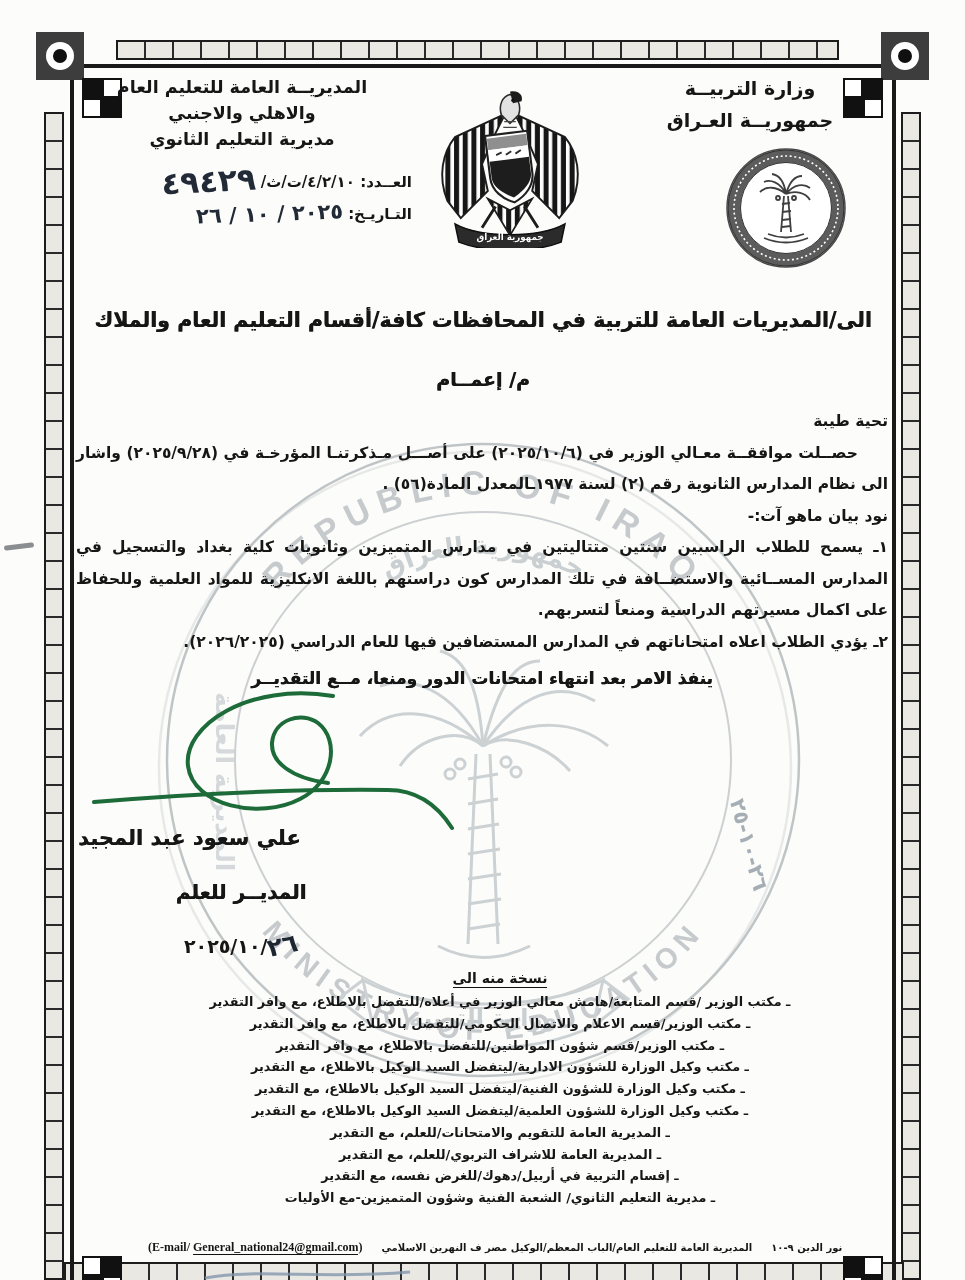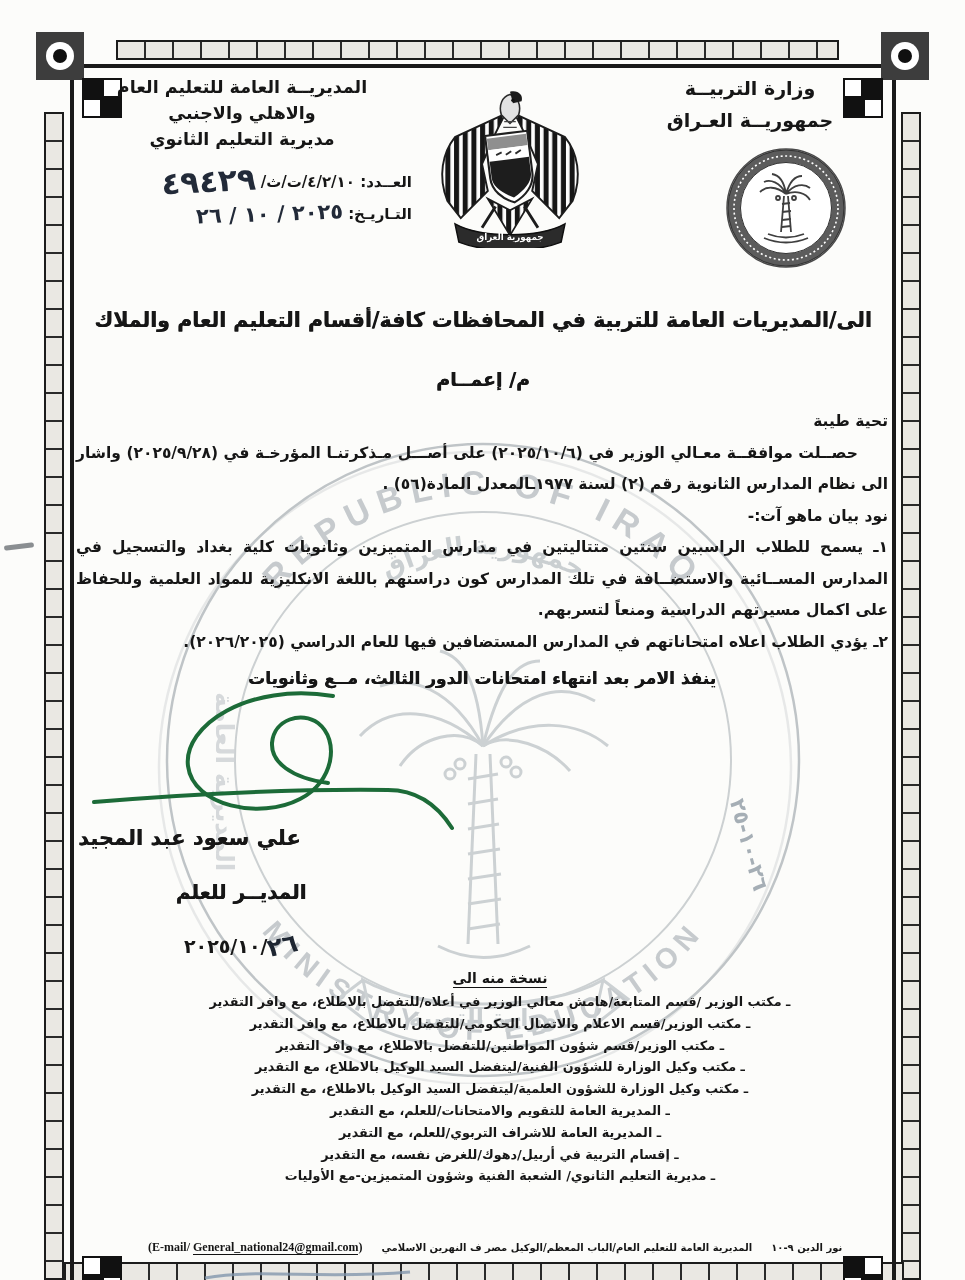--- a/index.html
+++ b/index.html
@@ -275,40 +275,41 @@
 
   <div class="to-line">الى/المديريات العامة للتربية في المحافظات كافة/أقسام التعليم العام والملاك</div>
   <div class="subject">م/ إعمــام</div>
 
   <div class="bodycol">
     <div class="greeting">تحية طيبة</div>
     <div class="p1">حصــلت موافقــة معـالي الوزير في (٢٠٢٥/١٠/٦) على أصـــل مـذكرتنـا المؤرخـة في (٢٠٢٥/٩/٢٨) واشار الى نظام المدارس الثانوية رقم (٢) لسنة ١٩٧٧ـالمعدل المادة(٥٦) .</div>
     <div class="p2">نود بيان ماهو آت:-</div>
     <div class="item">١ـ يسمح للطلاب الراسبين سنتين متتاليتين في مدارس المتميزين وثانويات كلية بغداد والتسجيل في المدارس المســائية والاستضــافة في تلك المدارس كون دراستهم باللغة الانكليزية للمواد العلمية وللحفاظ على اكمال مسيرتهم الدراسية ومنعاً لتسربهم.</div>
     <div class="item">٢ـ يؤدي الطلاب اعلاه امتحاناتهم في المدارس المستضافين فيها للعام الدراسي (٢٠٢٦/٢٠٢٥).</div>
-    <div class="exec">ينفذ الامر بعد انتهاء امتحانات الدور الثالث، مــع وثانويات</div>
+    <div class="exec">ينفذ الامر بعد انتهاء امتحانات الدور ومنعا، مــع التقديــر</div>
   </div>
 
   <svg class="sig-svg" viewBox="0 0 372 152">
     <g fill="none" stroke="#1c6b38" stroke-width="4" stroke-linecap="round">
       <path d="M 245,10 C 160,-4 95,40 100,80 C 105,120 172,134 212,113 C 246,96 252,54 230,37 C 214,25 186,33 184,57 C 183,76 203,92 240,97"></path>
       <path d="M 6,116 C 100,108 210,103 300,104 C 330,104 350,120 364,142"></path>
     </g>
   </svg>
   <div class="sig-name">علي سعود عبد المجيد</div>
   <div class="sig-title">المديــر للعلم</div>
   <div class="sig-date">
     <span>٢٠٢٥/١٠/</span><span class="hw-day">٢٦</span>
   </div>
 
   <div class="cc">
     <div><span class="cc-title">نسخة منه الى</span></div>
     <div class="cc-item">ـ مكتب الوزير /قسم المتابعة/هامش معالي الوزير في أعلاه/للتفضل بالاطلاع، مع وافر التقدير</div>
     <div class="cc-item">ـ مكتب الوزير/قسم الاعلام والاتصال الحكومي/للتفضل بالاطلاع، مع وافر التقدير</div>
     <div class="cc-item">ـ مكتب الوزير/قسم شؤون المواطنين/للتفضل بالاطلاع، مع وافر التقدير</div>
+    <div class="cc-item">ـ مكتب وكيل الوزارة للشؤون الادارية/ليتفضل السيد الوكيل بالاطلاع، مع التقدير</div>
     <div class="cc-item">ـ مكتب وكيل الوزارة للشؤون الفنية/ليتفضل السيد الوكيل بالاطلاع، مع التقدير</div>
     <div class="cc-item">ـ مكتب وكيل الوزارة للشؤون العلمية/ليتفضل السيد الوكيل بالاطلاع، مع التقدير</div>
     <div class="cc-item">ـ المديرية العامة للتقويم والامتحانات/للعلم، مع التقدير</div>
     <div class="cc-item">ـ المديرية العامة للاشراف التربوي/للعلم، مع التقدير</div>
     <div class="cc-item">ـ إقسام التربية في أربيل/دهوك/للغرض نفسه، مع التقدير</div>
     <div class="cc-item">ـ مديرية التعليم الثانوي/ الشعبة الفنية وشؤون المتميزين-مع الأوليات</div>
   </div>
 
   <div class="footer">
     <span class="email-part">

